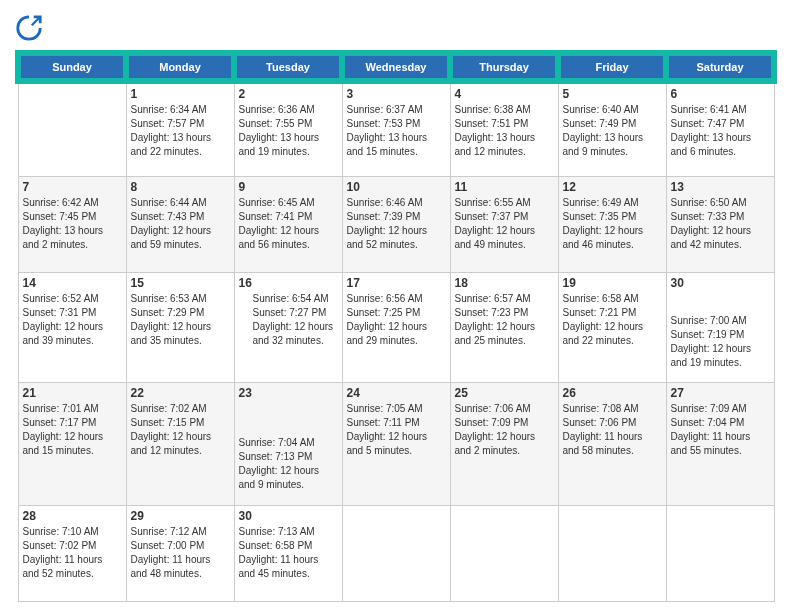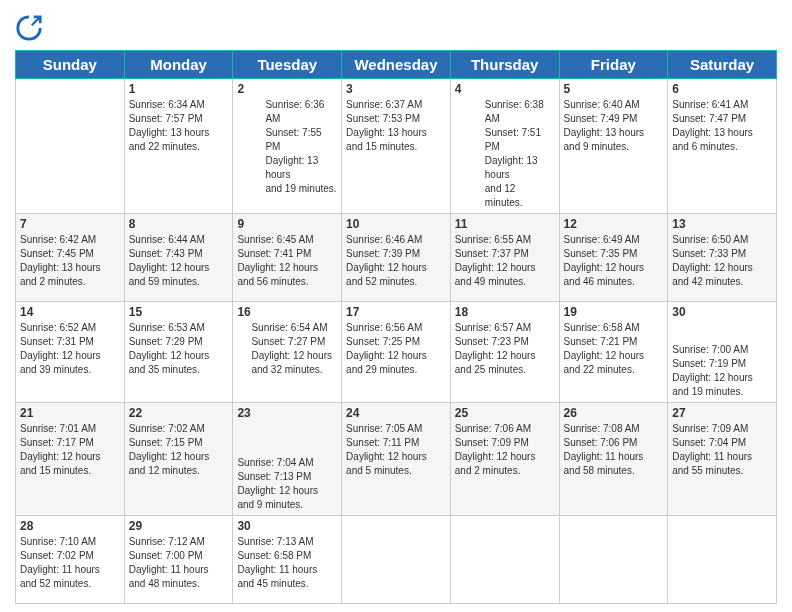--- a/index.html
+++ b/index.html
@@ -60,22 +60,22 @@
       border: 1px solid #ccc;
       border-collapse: collapse;
       width: 100%;
       table-layout: fixed;
     }
     .calendar th {
       background-color: #2a6db5;
       color: white;
       text-align: center;
       padding: 5px 4px;
-      font-size: 15px;
-      border: 1px solid #14b8a6;
+      font-size: 11px;
+      border: 6px solid #14b8a6;
     }
     .calendar td {
       border: 1px solid #ccc;
       vertical-align: top;
       padding: 3px 4px;
       font-size: 10px;
       color: #333;
       height: 88px;
     }
     .day-number {
@@ -137,35 +137,35 @@
           <td class="empty-cell"></td>
           <td>
             <div class="day-number">1</div>
             <div class="day-info" style="white-space: pre-line;">Sunrise: 6:34 AM
 Sunset: 7:57 PM
 Daylight: 13 hours
 and 22 minutes.</div>
           </td>
           <td>
             <div class="day-number">2</div>
-            <div class="day-info" style="white-space: pre-line; margin-left: 28px;">Sunrise: 6:36 AM
+            <div class="day-info" style="white-space: pre-line;">Sunrise: 6:36 AM
 Sunset: 7:55 PM
 Daylight: 13 hours
 and 19 minutes.</div>
           </td>
           <td>
             <div class="day-number">3</div>
             <div class="day-info" style="white-space: pre-line;">Sunrise: 6:37 AM
 Sunset: 7:53 PM
 Daylight: 13 hours
 and 15 minutes.</div>
           </td>
           <td>
             <div class="day-number">4</div>
-            <div class="day-info" style="white-space: pre-line; margin-left: 30px;">Sunrise: 6:38 AM
+            <div class="day-info" style="white-space: pre-line;">Sunrise: 6:38 AM
 Sunset: 7:51 PM
 Daylight: 13 hours
 and 12 minutes.</div>
           </td>
           <td>
             <div class="day-number">5</div>
             <div class="day-info" style="white-space: pre-line;">Sunrise: 6:40 AM
 Sunset: 7:49 PM
 Daylight: 13 hours
 and 9 minutes.</div>

